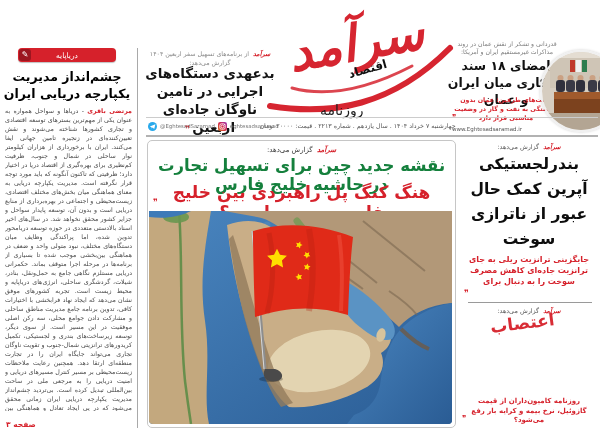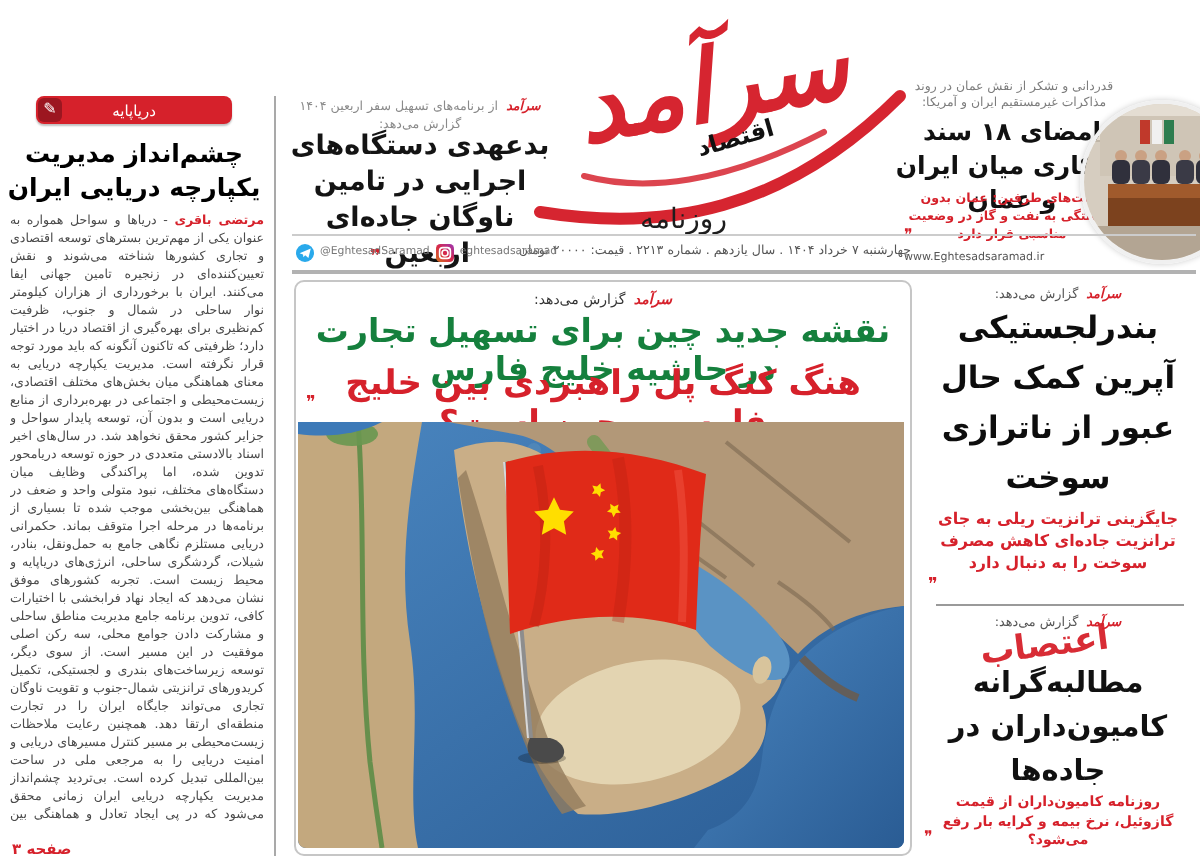--- a/index.html
+++ b/index.html
@@ -235,26 +235,25 @@
         <use href="#st" transform="translate(150,66) scale(0.4) rotate(-15)"></use>
       </svg>
     </div>
   </div>
 
   <div class="r1-kicker">
     <span class="klogo">سرآمد</span>
     <span>گزارش می‌دهد:</span>
   </div>
   <div class="r1-headline">بندرلجستیکی آپرین کمک حال عبور از ناترازی سوخت</div>
-  <div class="r1-subhead">جایگزینی ترانزیت ریلی به جای ترانزیت جاده‌ای کاهش مصرف سوخت را به دنبال دارد</div>
+  <div class="r1-subhead">جایگزینی ترانزیت ریلی به جای ترانزیت جاده‌ای کاهش مصرف سوخت را به دنبال برای</div>
   <div class="r1-quote">❞</div>
   <div class="r-divider"></div>
 
   <div class="r2-kicker">
     <span class="klogo">سرآمد</span>
     <span>گزارش می‌دهد:</span>
   </div>
   <div class="r2-overlay">اعتصاب</div>
-  <div class="r2-headline">مطالبه‌گرانه کامیون‌داران در جاده‌ها</div>
   <div class="r2-subhead">روزنامه کامیون‌داران از قیمت گازوئیل، نرخ بیمه و کرایه بار رفع می‌شود؟</div>
   <div class="r2-quote">❞</div>
 
 </div>
 
 </body></html>

